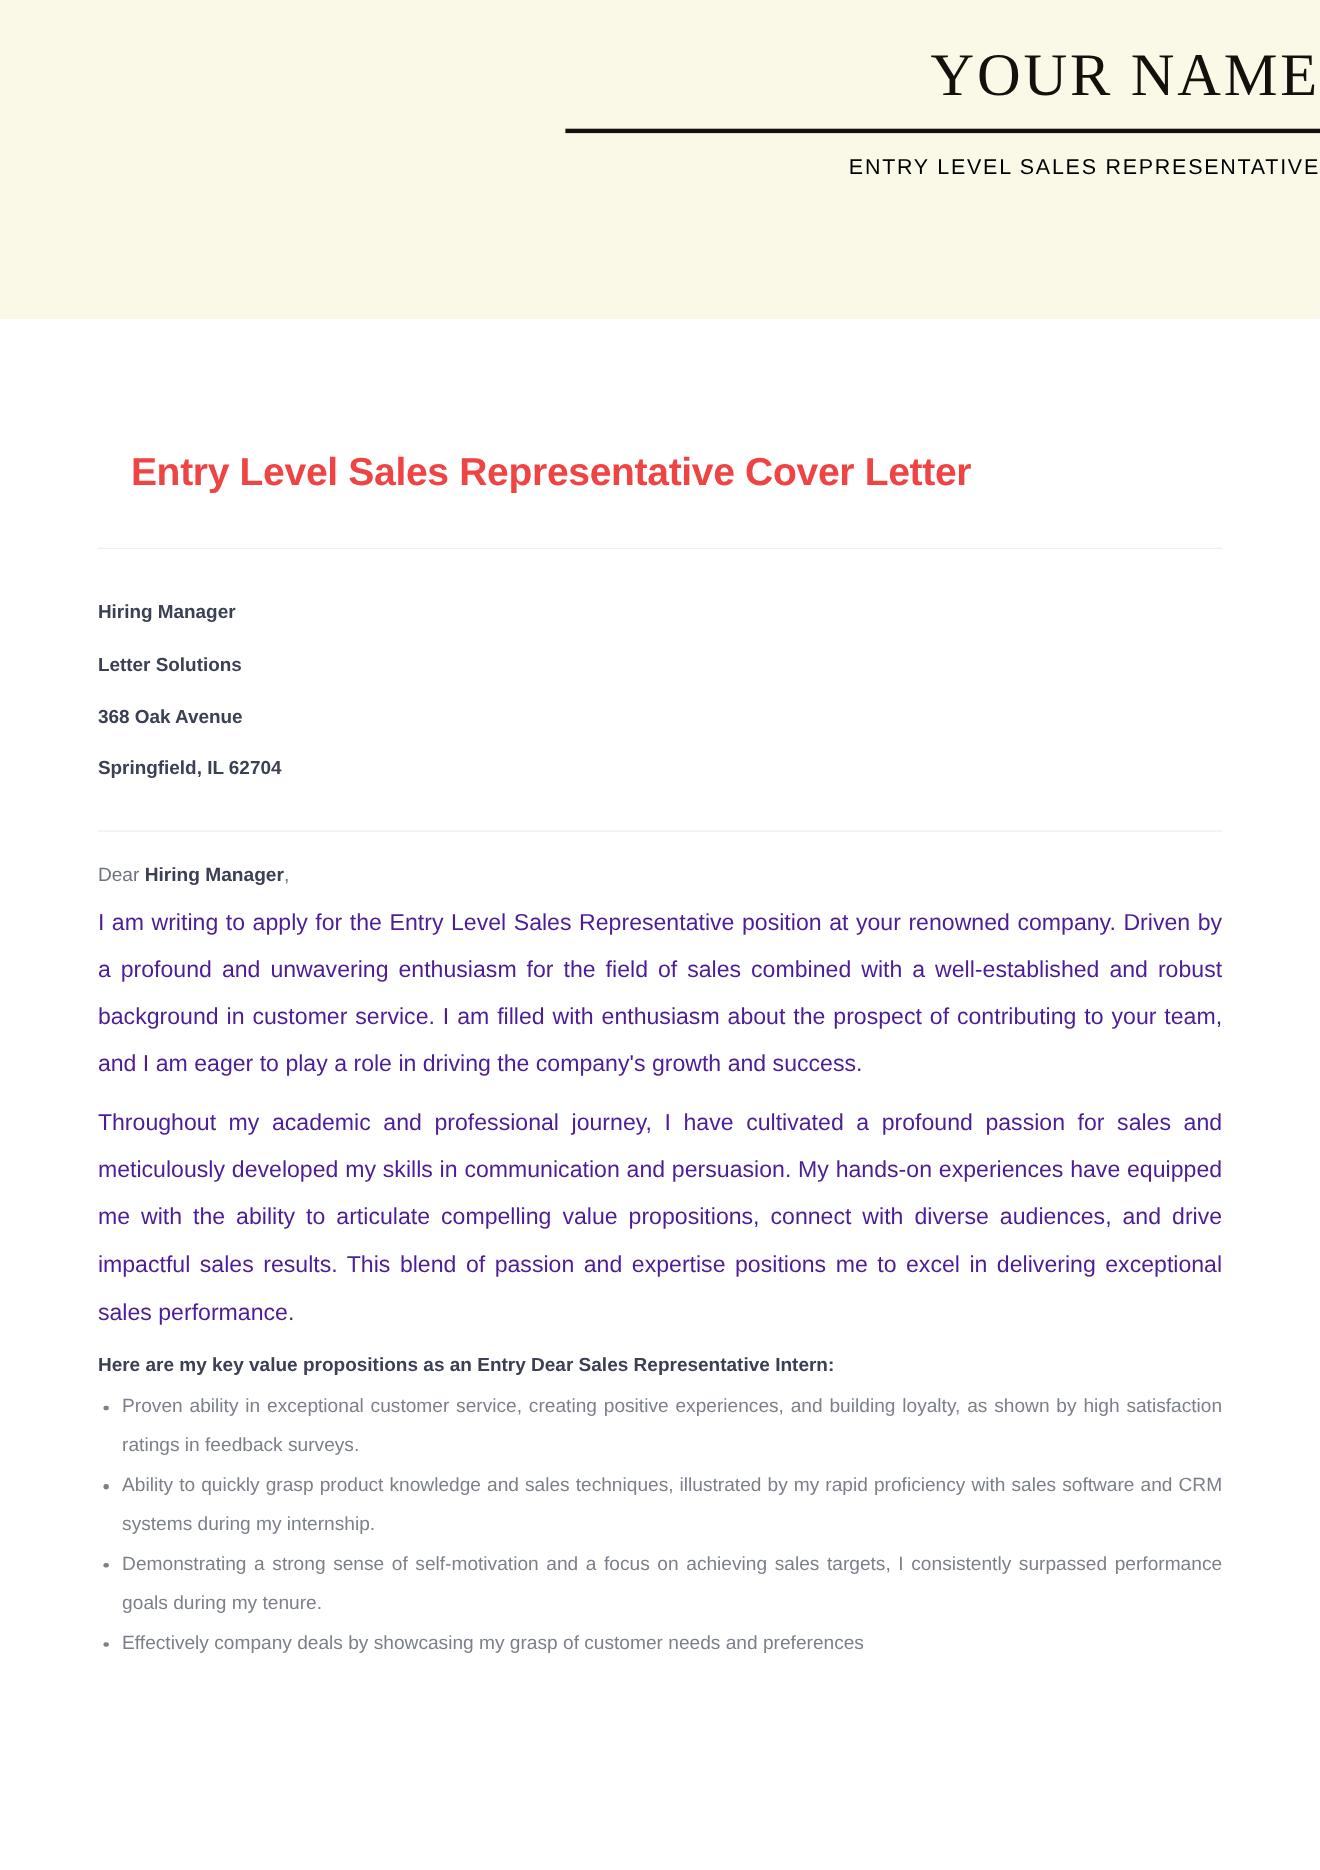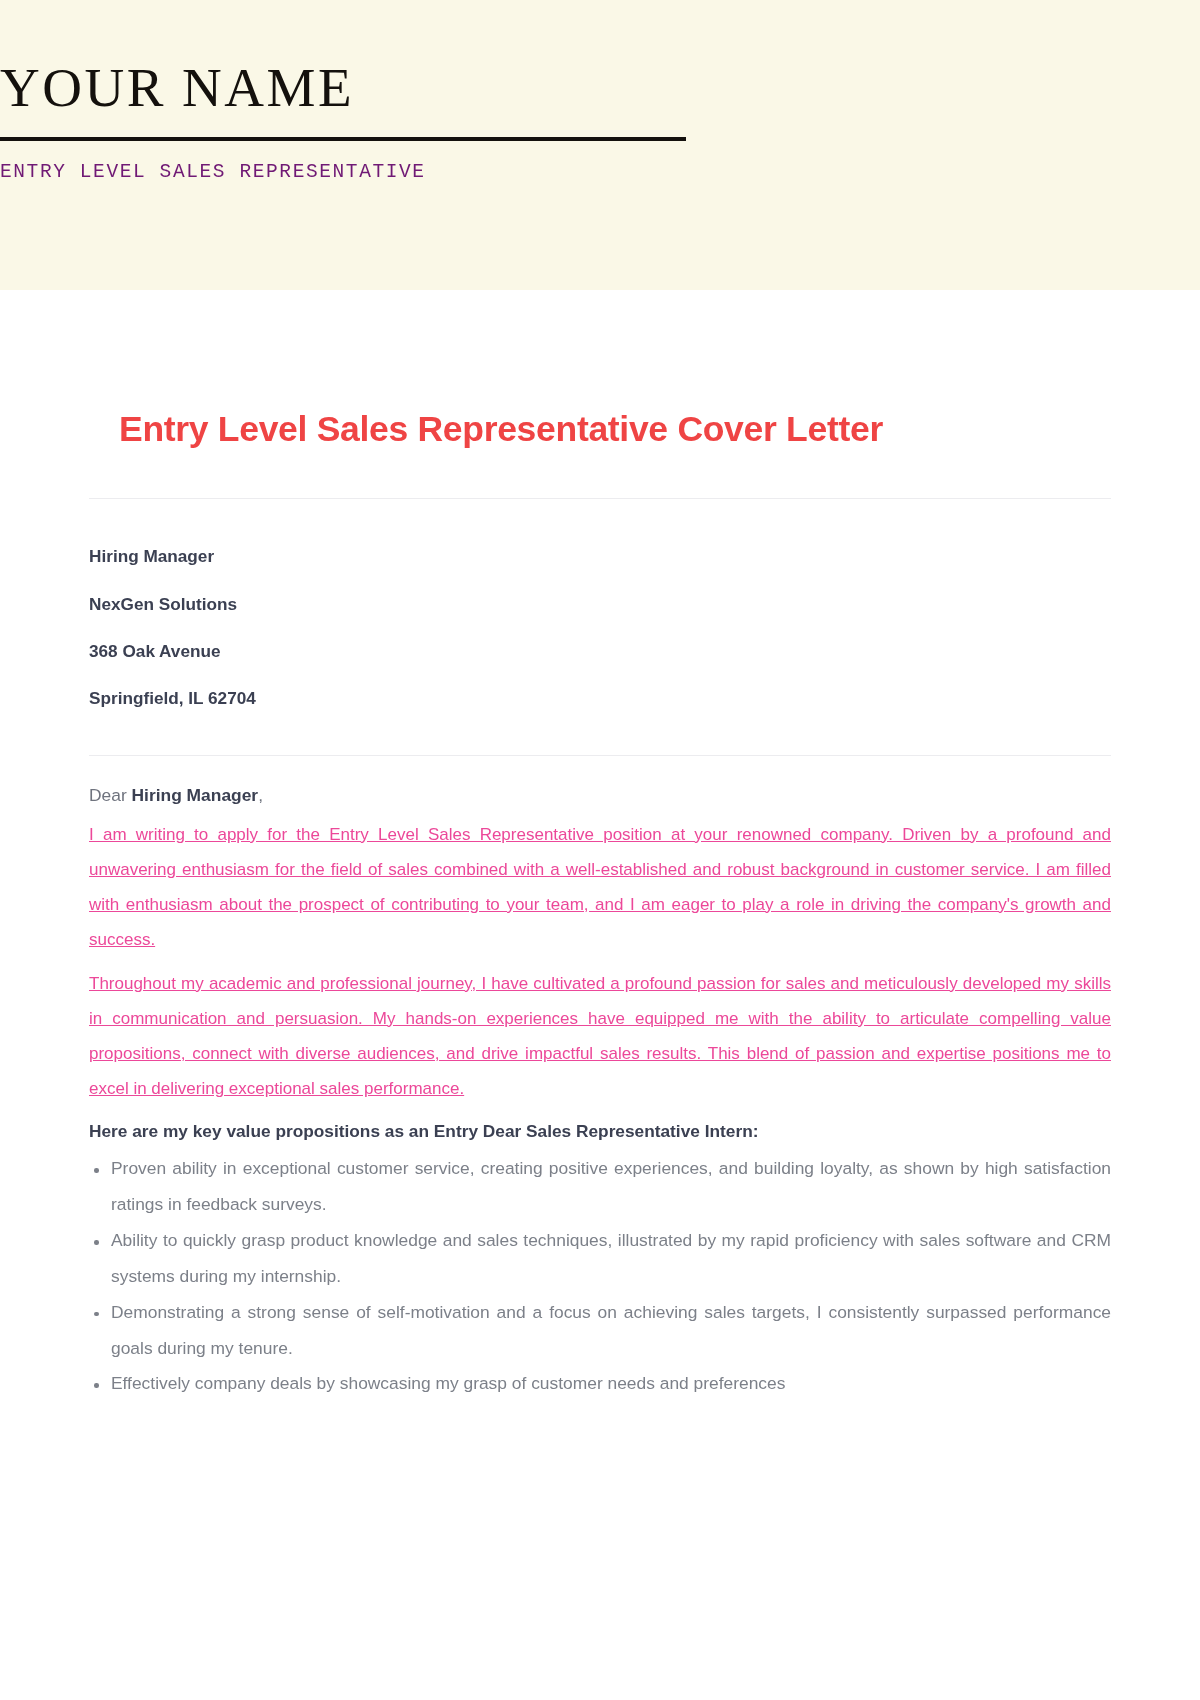--- a/index.html
+++ b/index.html
@@ -24,23 +24,23 @@
     overflow: hidden;
   }
 
   
   .letterhead {
     width: 1200px;
     height: 290px;
     background: #faf8e7;
     display: flex;
     flex-direction: column;
-    align-items: flex-start;
+    align-items: flex-end;
     justify-content: flex-start;
-    padding-top: 58px;
+    padding-top: 38px;
   }
 
   .lh-name {
     font-family: "Liberation Serif", "DejaVu Serif", serif;
     font-size: 55px;
     line-height: 1.08;
     font-weight: 400;
     color: #14110d;
     letter-spacing: 2.5px;
     text-align: center;
@@ -48,24 +48,24 @@
   }
 
   .lh-rule {
     width: 686px;
     height: 4px;
     background: #14110d;
     margin-top: 20px;
   }
 
   .lh-role {
-    font-family: Liberation Mono, monospace;
+    font-family: Liberation Sans, sans-serif;
     font-size: 19.5px;
     font-weight: 400;
-    color: #701a75;
+    color: #000000;
     letter-spacing: 1.6px;
     text-align: center;
     margin-top: 20px;
     white-space: nowrap;
   }
 
   
   .content {
     padding: 0 89px;
   }
@@ -114,26 +114,25 @@
     color: #6f737e;
   }
 
   .salutation b {
     font-weight: 700;
     color: #3b4052;
   }
 
   .para {
     margin-top: 9px;
-    font-size: 17px;
+    font-size: 21px;
     line-height: 2.06;
-    color: #ec4899;
+    color: #4c1d95;
     text-align: justify;
     text-justify: inter-word;
-    text-decoration: underline;
   }
 
   .subhead {
     margin-top: 8px;
     font-size: 17.3px;
     line-height: 2.0;
     font-weight: 700;
     color: #3b4052;
   }
 
@@ -176,21 +175,21 @@
   </div>
 
   <div class="content">
 
     <h1 class="doc-title">Entry Level Sales Representative Cover Letter</h1>
 
     <div class="divider"></div>
 
     <div class="recipient">
       <div class="recipient-line">Hiring Manager</div>
-      <div class="recipient-line">NexGen Solutions</div>
+      <div class="recipient-line">Letter Solutions</div>
       <div class="recipient-line">368 Oak Avenue</div>
       <div class="recipient-line">Springfield, IL 62704</div>
     </div>
 
     <div class="divider second"></div>
 
     <p class="salutation"><span>Dear </span><b>Hiring Manager</b><span>,</span></p>
 
     <p class="para">I am writing to apply for the Entry Level Sales Representative position at your renowned company. Driven by a profound and unwavering enthusiasm for the field of sales combined with a well-established and robust background in customer service. I am filled with enthusiasm about the prospect of contributing to your team, and I am eager to play a role in driving the company's growth and success.</p>
     <p class="para">Throughout my academic and professional journey, I have cultivated a profound passion for sales and meticulously developed my skills in communication and persuasion. My hands-on experiences have equipped me with the ability to articulate compelling value propositions, connect with diverse audiences, and drive impactful sales results. This blend of passion and expertise positions me to excel in delivering exceptional sales performance.</p>

